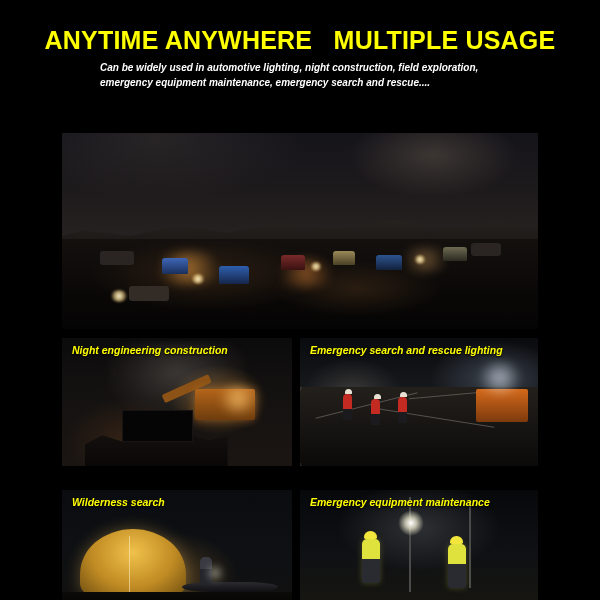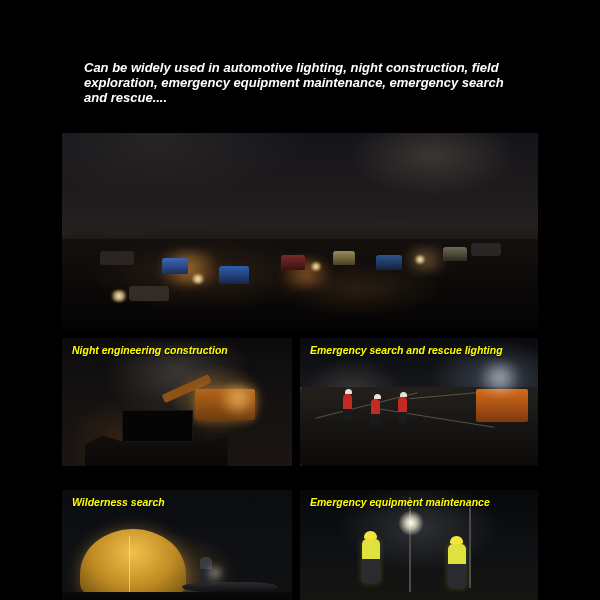--- a/index.html
+++ b/index.html
@@ -30,27 +30,27 @@
     text-align: center;
     color: #ffff00;
     font-weight: bold;
     font-size: 25px;
     letter-spacing: 0.2px;
     font-family: "Liberation Sans", sans-serif;
     white-space: pre;
   }
   .subhead {
     position: absolute;
-    left: 84px;
+    left: 100px;
     top: 60px;
     width: 420px;
     color: #ffffff;
     font-weight: bold;
     font-style: italic;
-    font-size: 13px;
+    font-size: 10px;
     line-height: 15px;
     font-family: "Liberation Sans", sans-serif;
   }
 
   
   .panel {
     position: absolute;
     overflow: hidden;
     background: #05070b;
     margin-top: 28px;
@@ -291,20 +291,21 @@
     width: 26px; height: 26px;
     border-radius: 50%;
     background: radial-gradient(circle, #ffffff 0%, rgba(255,250,220,0.7) 30%, rgba(255,235,160,0) 70%);
   }
 </style>
 </head>
 <body>
 
 <div class="poster">
 
+  <div class="headline">ANYTIME ANYWHERE   MULTIPLE USAGE</div>
   <div class="subhead">Can be widely used in automotive lighting, night construction, field exploration, emergency equipment maintenance, emergency search and rescue....</div>
 
   <div class="panel" id="panel-camp">
     <div class="camp-sky"></div>
     <div class="ridge ridge-1"></div>
     <div class="ridge ridge-2"></div>
     <div class="camp-ground"></div>
 
     <div class="glow" style="left:18%;top:60%;width:80px;height:34px;background:radial-gradient(circle,rgba(255,170,70,.55),rgba(255,140,40,0) 70%);"></div>
     <div class="glow" style="left:44%;top:64%;width:70px;height:30px;background:radial-gradient(circle,rgba(255,150,60,.45),rgba(255,120,30,0) 70%);"></div>

